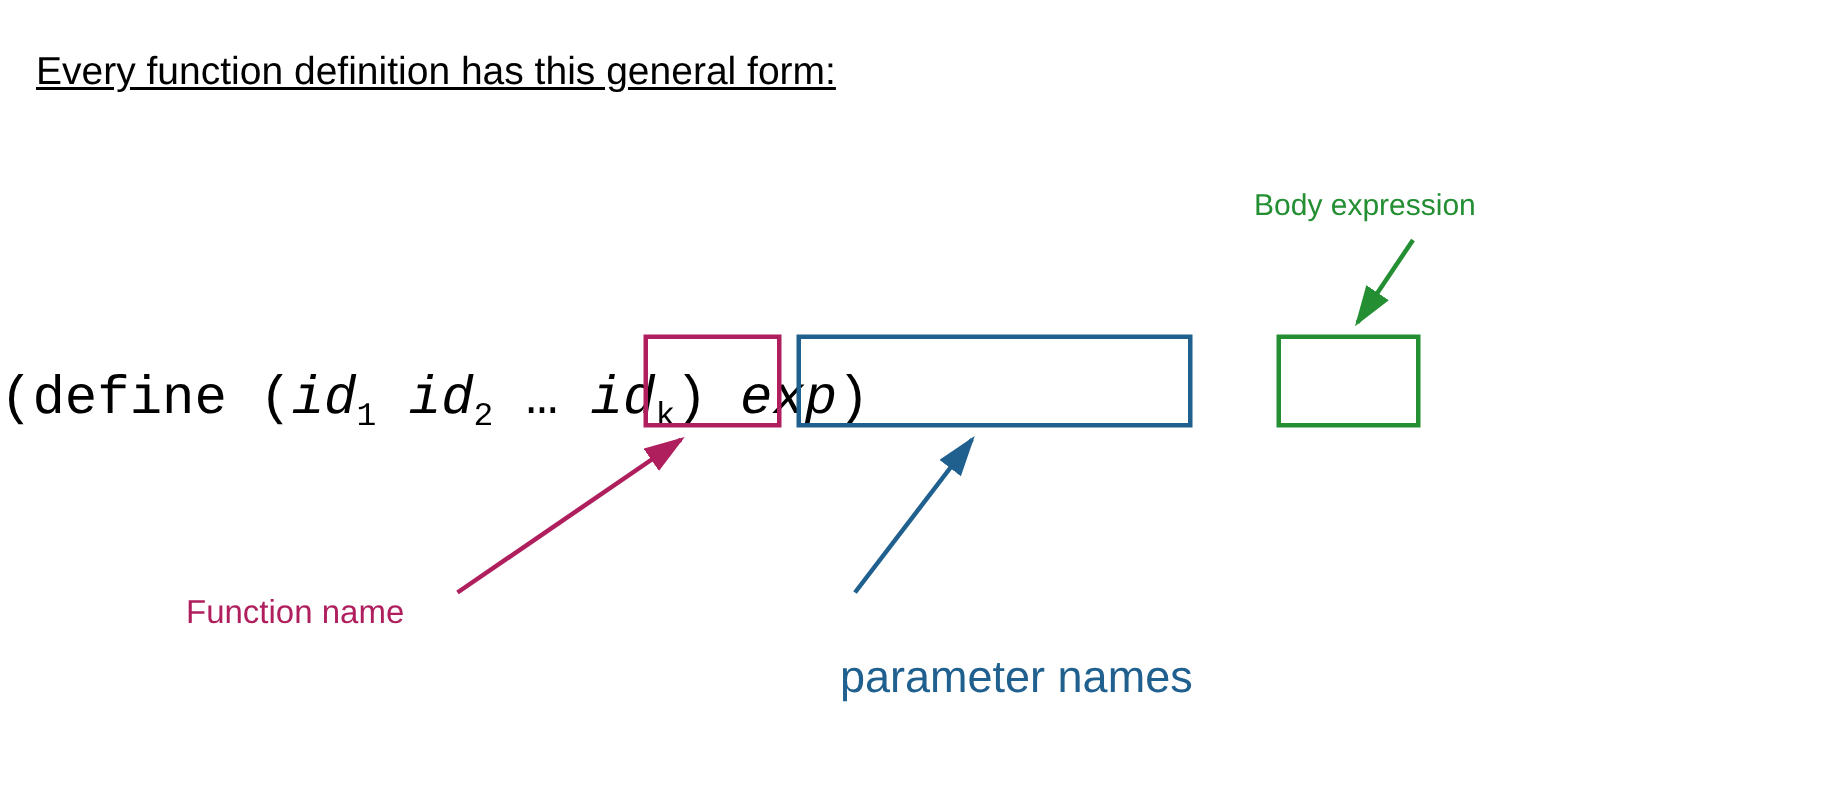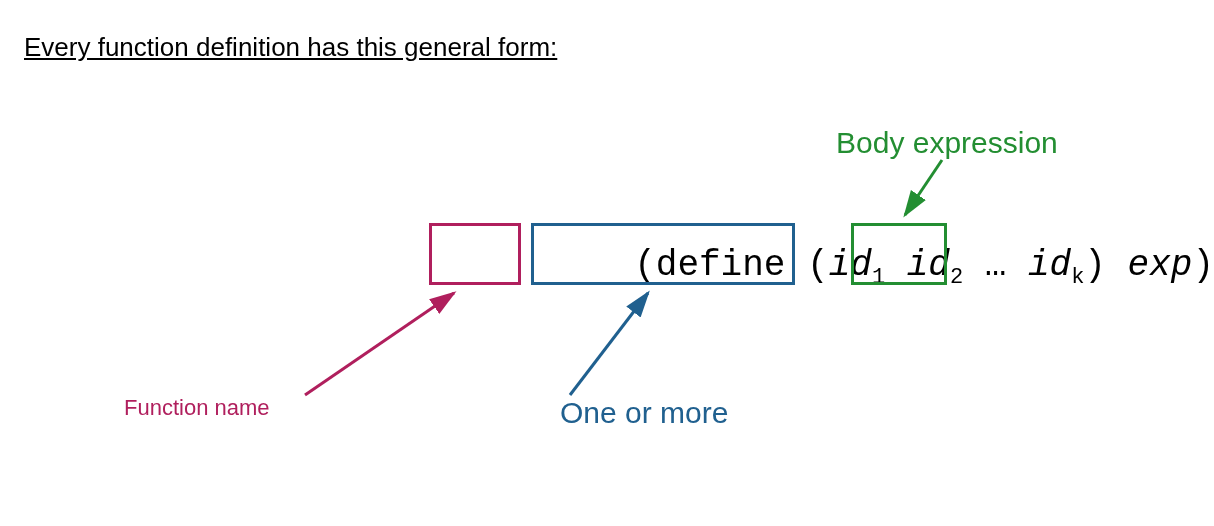--- a/index.html
+++ b/index.html
@@ -16,26 +16,25 @@
       left: 24px;
       font-size: 26px;
       color: #000;
       text-decoration: underline;
     }
     .syntax-container {
       position: absolute;
       top: 245px;
       left: 0;
       width: 100%;
-      text-align: right;
+      text-align: left;
       font-family: 'Courier New', Courier, monospace;
       font-size: 36px;
       color: #000;
       white-space: nowrap;
-      padding-left: 44px;
     }
     .italic { font-style: italic; }
     .sub { font-size: 22px; font-style: normal; vertical-align: sub; }
     .box-fnname {
       position: absolute;
       top: 223px;
       left: 429px;
       width: 92px;
       height: 62px;
       border: 3px solid #b01f5d;
@@ -69,21 +68,21 @@
       left: 560px;
       font-size: 30px;
       color: #20608f;
       text-align: center;
       line-height: 1.3;
     }
     .label-body {
       position: absolute;
       top: 126px;
       left: 836px;
-      font-size: 30px;
+      font-size: 20px;
       color: #238e32;
     }
     svg.arrows {
       position: absolute;
       top: 0;
       left: 0;
       width: 1214px;
       height: 526px;
       pointer-events: none;
     }
@@ -96,21 +95,22 @@
 <div class="syntax-container">
   <span>(</span><span>define</span><span> </span><span>(</span><span class="italic">id</span><span class="sub">1</span><span> </span><span class="italic">id</span><span class="sub">2</span><span> </span><span>…</span><span> </span><span class="italic">id</span><span class="sub">k</span><span>)</span><span> </span><span class="italic">exp</span><span>)</span>
 </div>
 
 <div class="box-fnname"></div>
 <div class="box-params"></div>
 <div class="box-exp"></div>
 
 <div class="label-fnname">Function name</div>
 <div class="label-params">
-  <span>One or more</span><br>
+  <br>
+  <span>parameter names</span>
 </div>
 <div class="label-body">Body expression</div>
 
 <svg class="arrows">
   <defs>
     <marker id="arrow-magenta" markerWidth="10" markerHeight="10" refX="8" refY="3" orient="auto">
       <path d="M0,0 L9,3 L0,6 Z" fill="#b01f5d"></path>
     </marker>
     <marker id="arrow-blue" markerWidth="10" markerHeight="10" refX="8" refY="3" orient="auto">
       <path d="M0,0 L9,3 L0,6 Z" fill="#20608f"></path>

